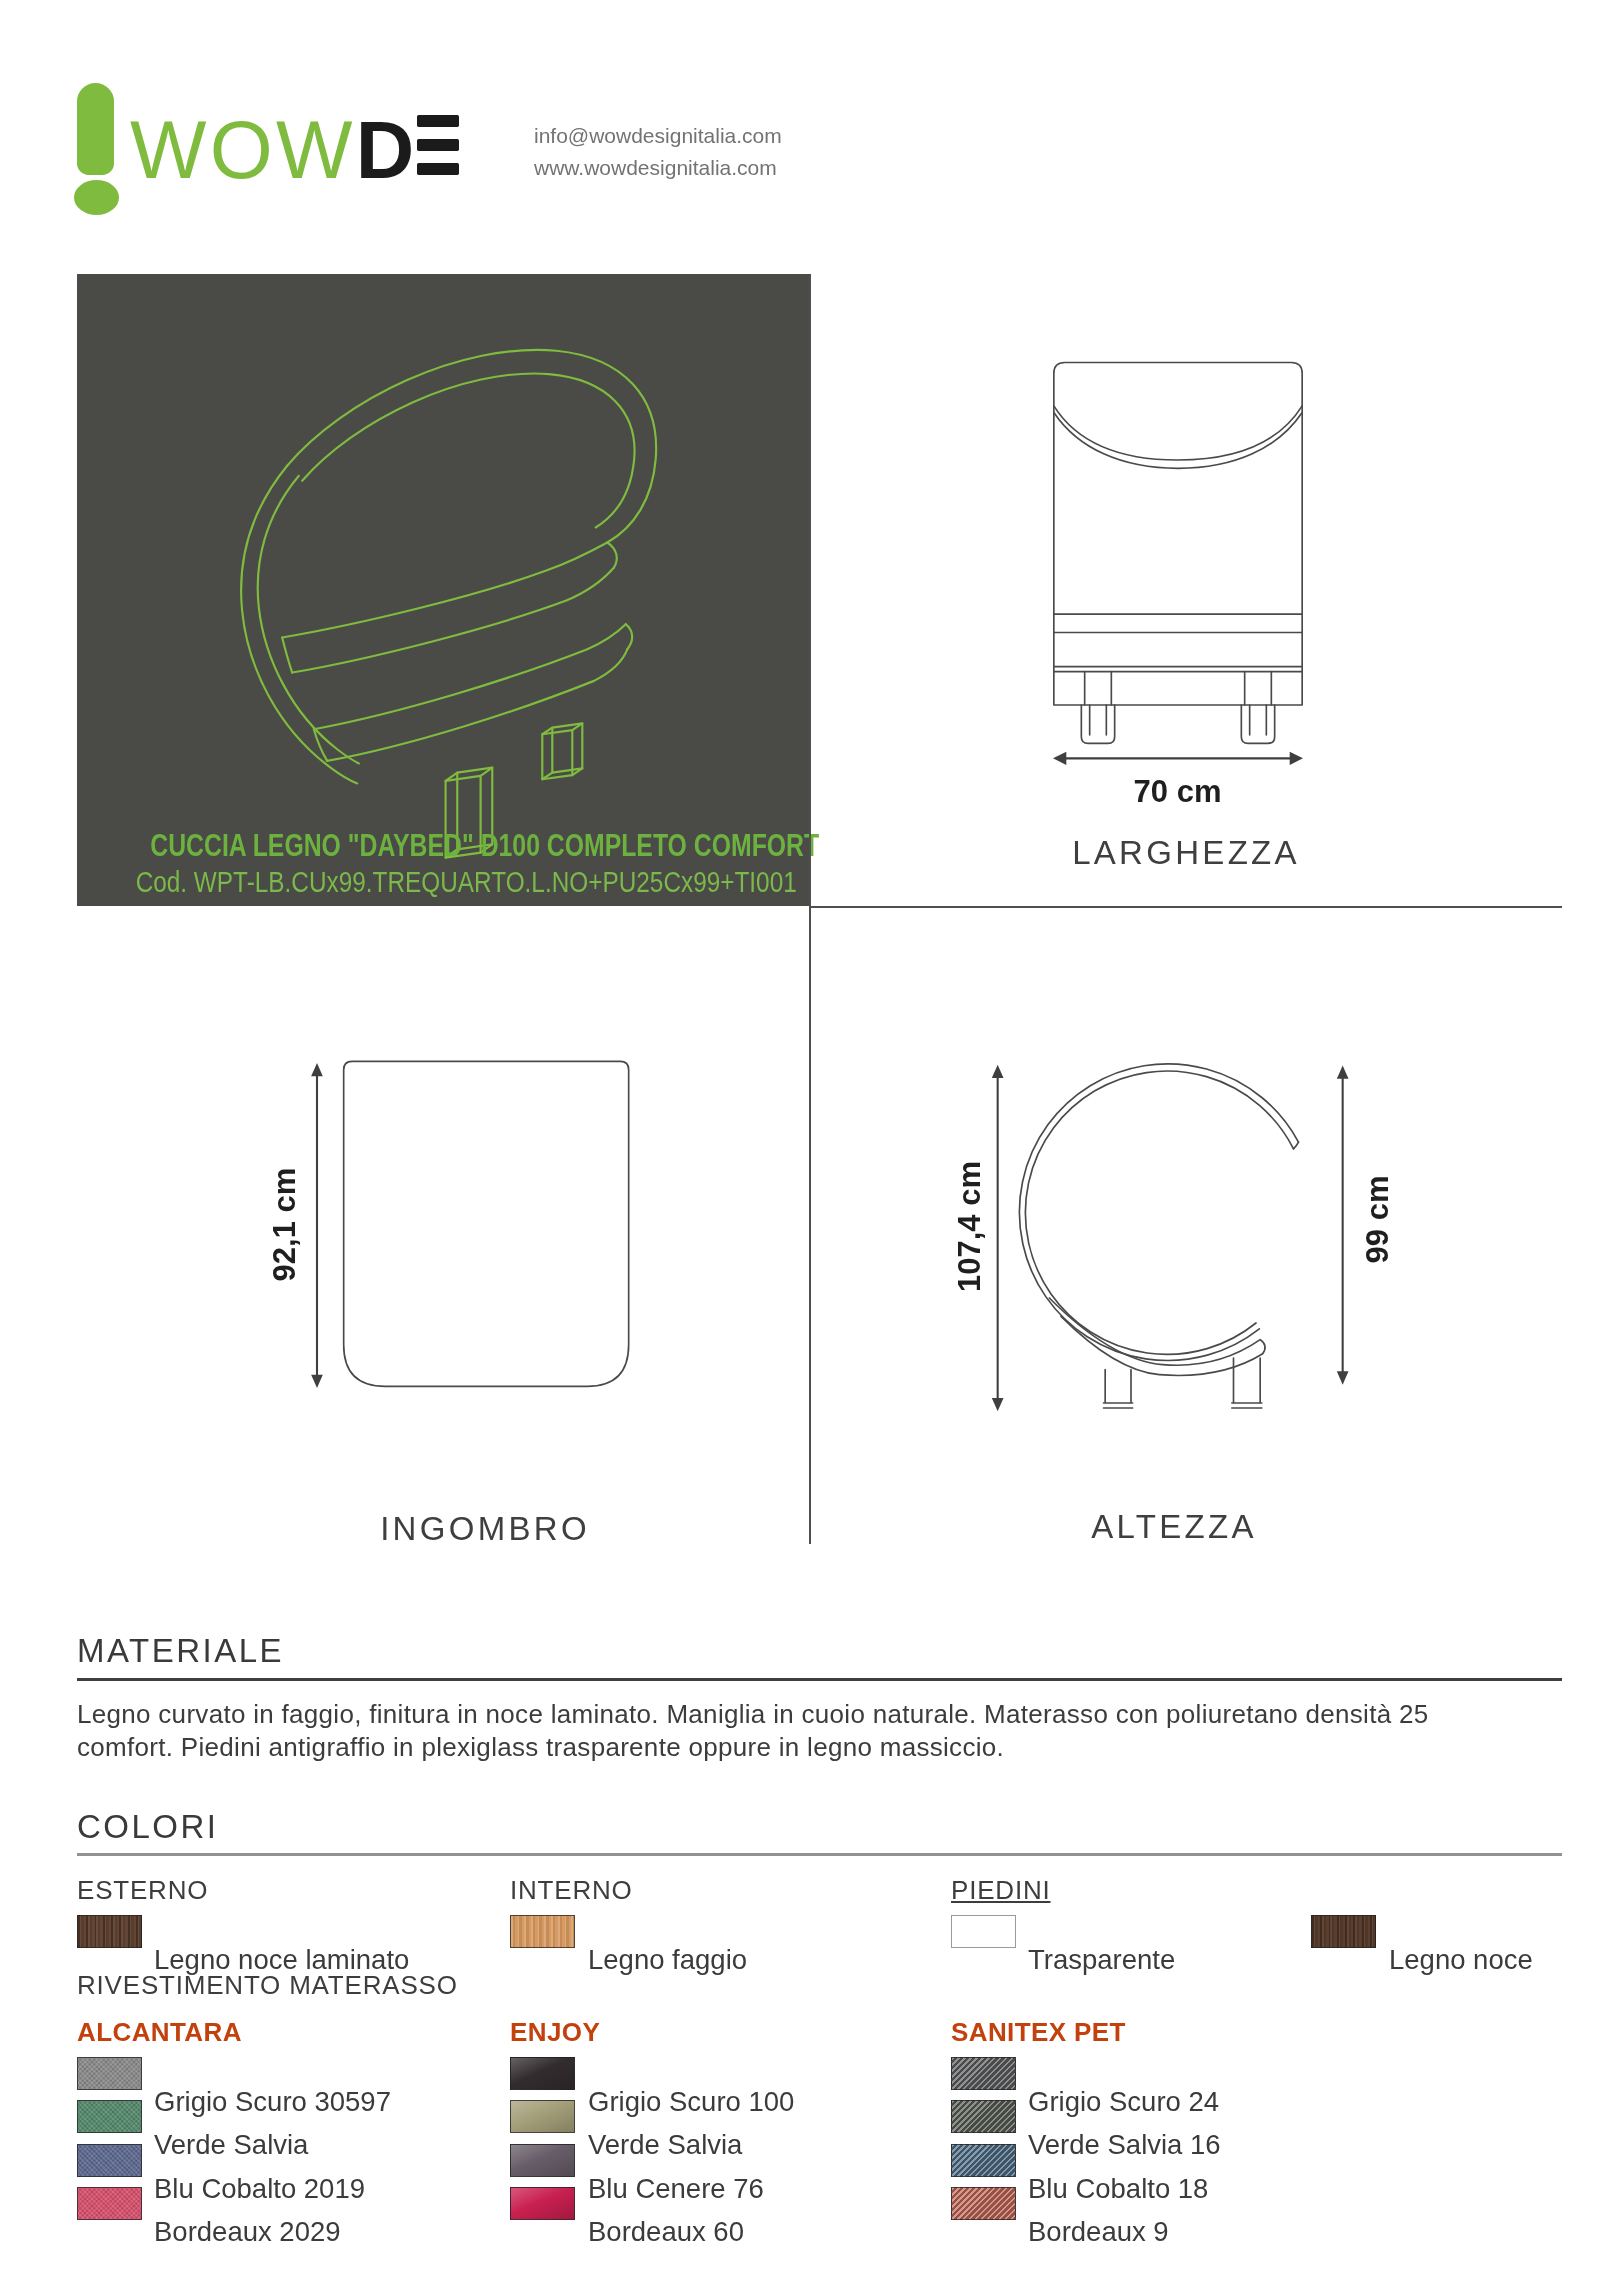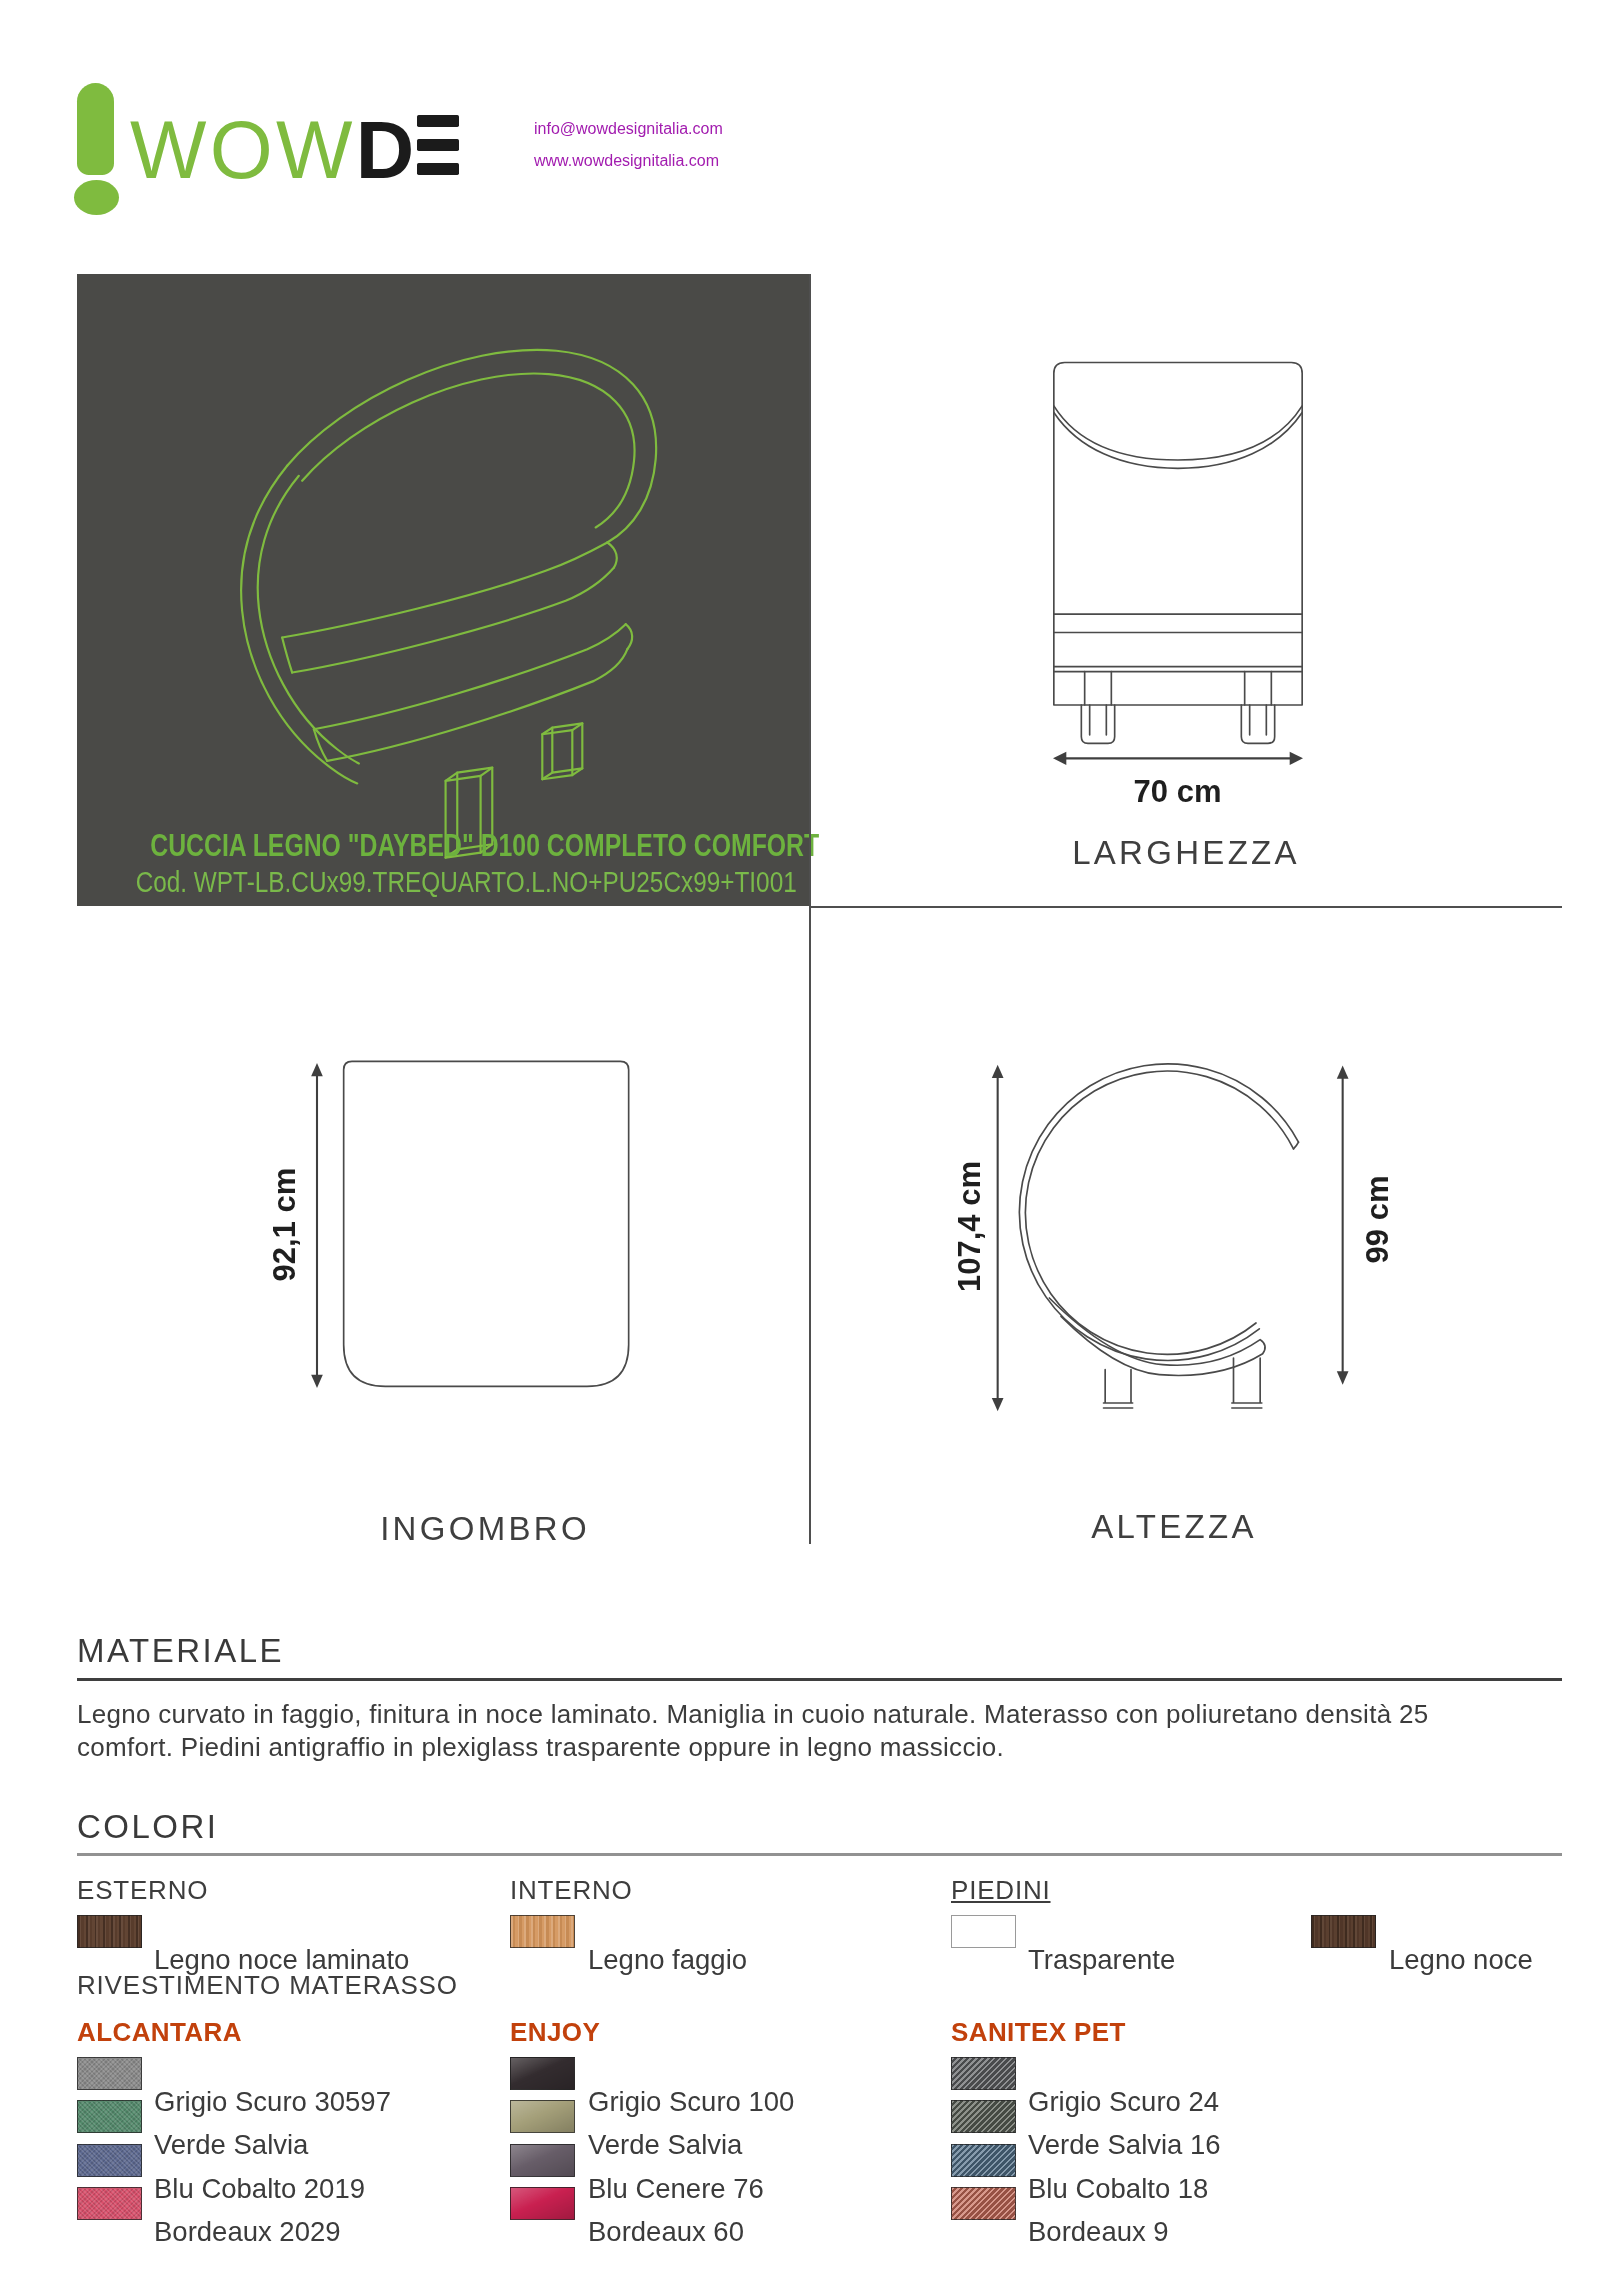--- a/index.html
+++ b/index.html
@@ -14,21 +14,21 @@
              border-radius:18.4px 18.4px 11.7px 11.7px;}
   #excl .dot{position:absolute;left:-3.3px;top:110px;width:45px;height:35px;background:var(--accent);
              border-radius:50%;}
   .logo-txt{font-size:81px;line-height:1;margin-bottom:22px;letter-spacing:-0.8px;}
   #logo-wow{color:var(--accent);font-weight:400;margin-left:5px;letter-spacing:3.3px;}
   #logo-design{color:#1b1b1b;font-weight:700;display:flex;align-items:flex-end;}
   #logo-design .seg{line-height:1;margin-bottom:22px;letter-spacing:-1.7px;}
   #e-bars{display:inline-flex;flex-direction:column;justify-content:space-between;
           width:42px;height:60px;margin:0 4.2px 38px 4.2px;}
   #e-bars i{display:block;height:11.7px;background:#1b1b1b;border-radius:1.7px;}
-  #contact{left:534px;top:113px;font-size:16px;line-height:32px;font-weight:500;color:#a21caf;}
+  #contact{left:534px;top:120px;font-size:21px;line-height:32px;font-weight:500;color:#737373;}
 
   
   #panel{left:77px;top:274px;width:733px;height:632px;background:var(--panel_bg);}
   #panel-title{position:absolute;left:0;top:554px;width:100%;text-align:center;
                font-size:31px;font-weight:700;color:var(--panel_title);
                transform:scaleX(.80);letter-spacing:0;white-space:nowrap;}
   #panel-code{position:absolute;left:0;top:592px;width:100%;text-align:center;
               font-size:29px;font-weight:300;color:var(--panel_code);
               transform:scaleX(.84);white-space:nowrap;}
   #vline{left:809px;top:274px;width:1.7px;height:1270px;background:#4f4f4f;}

